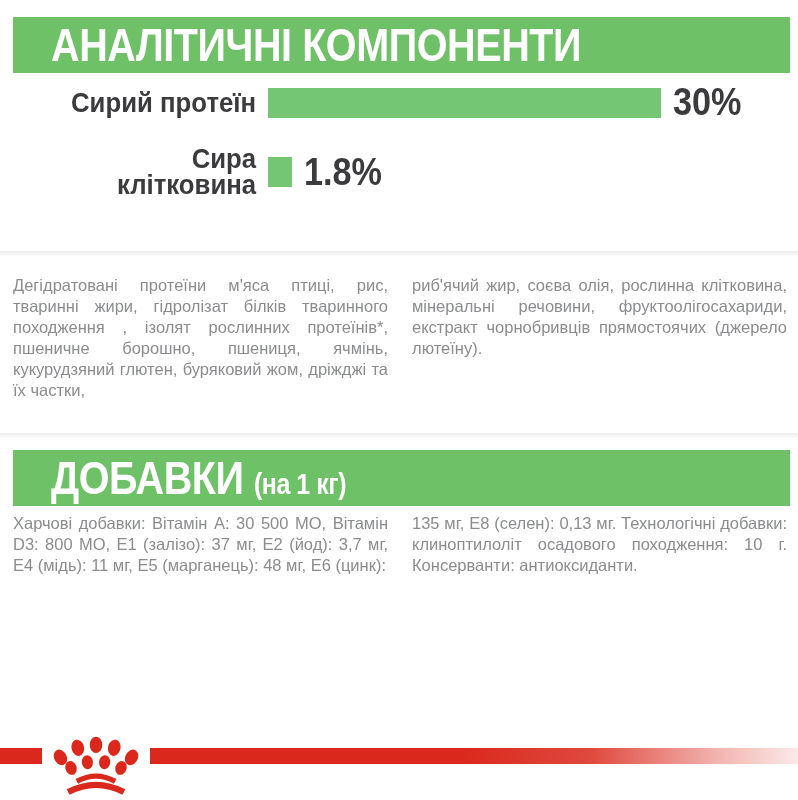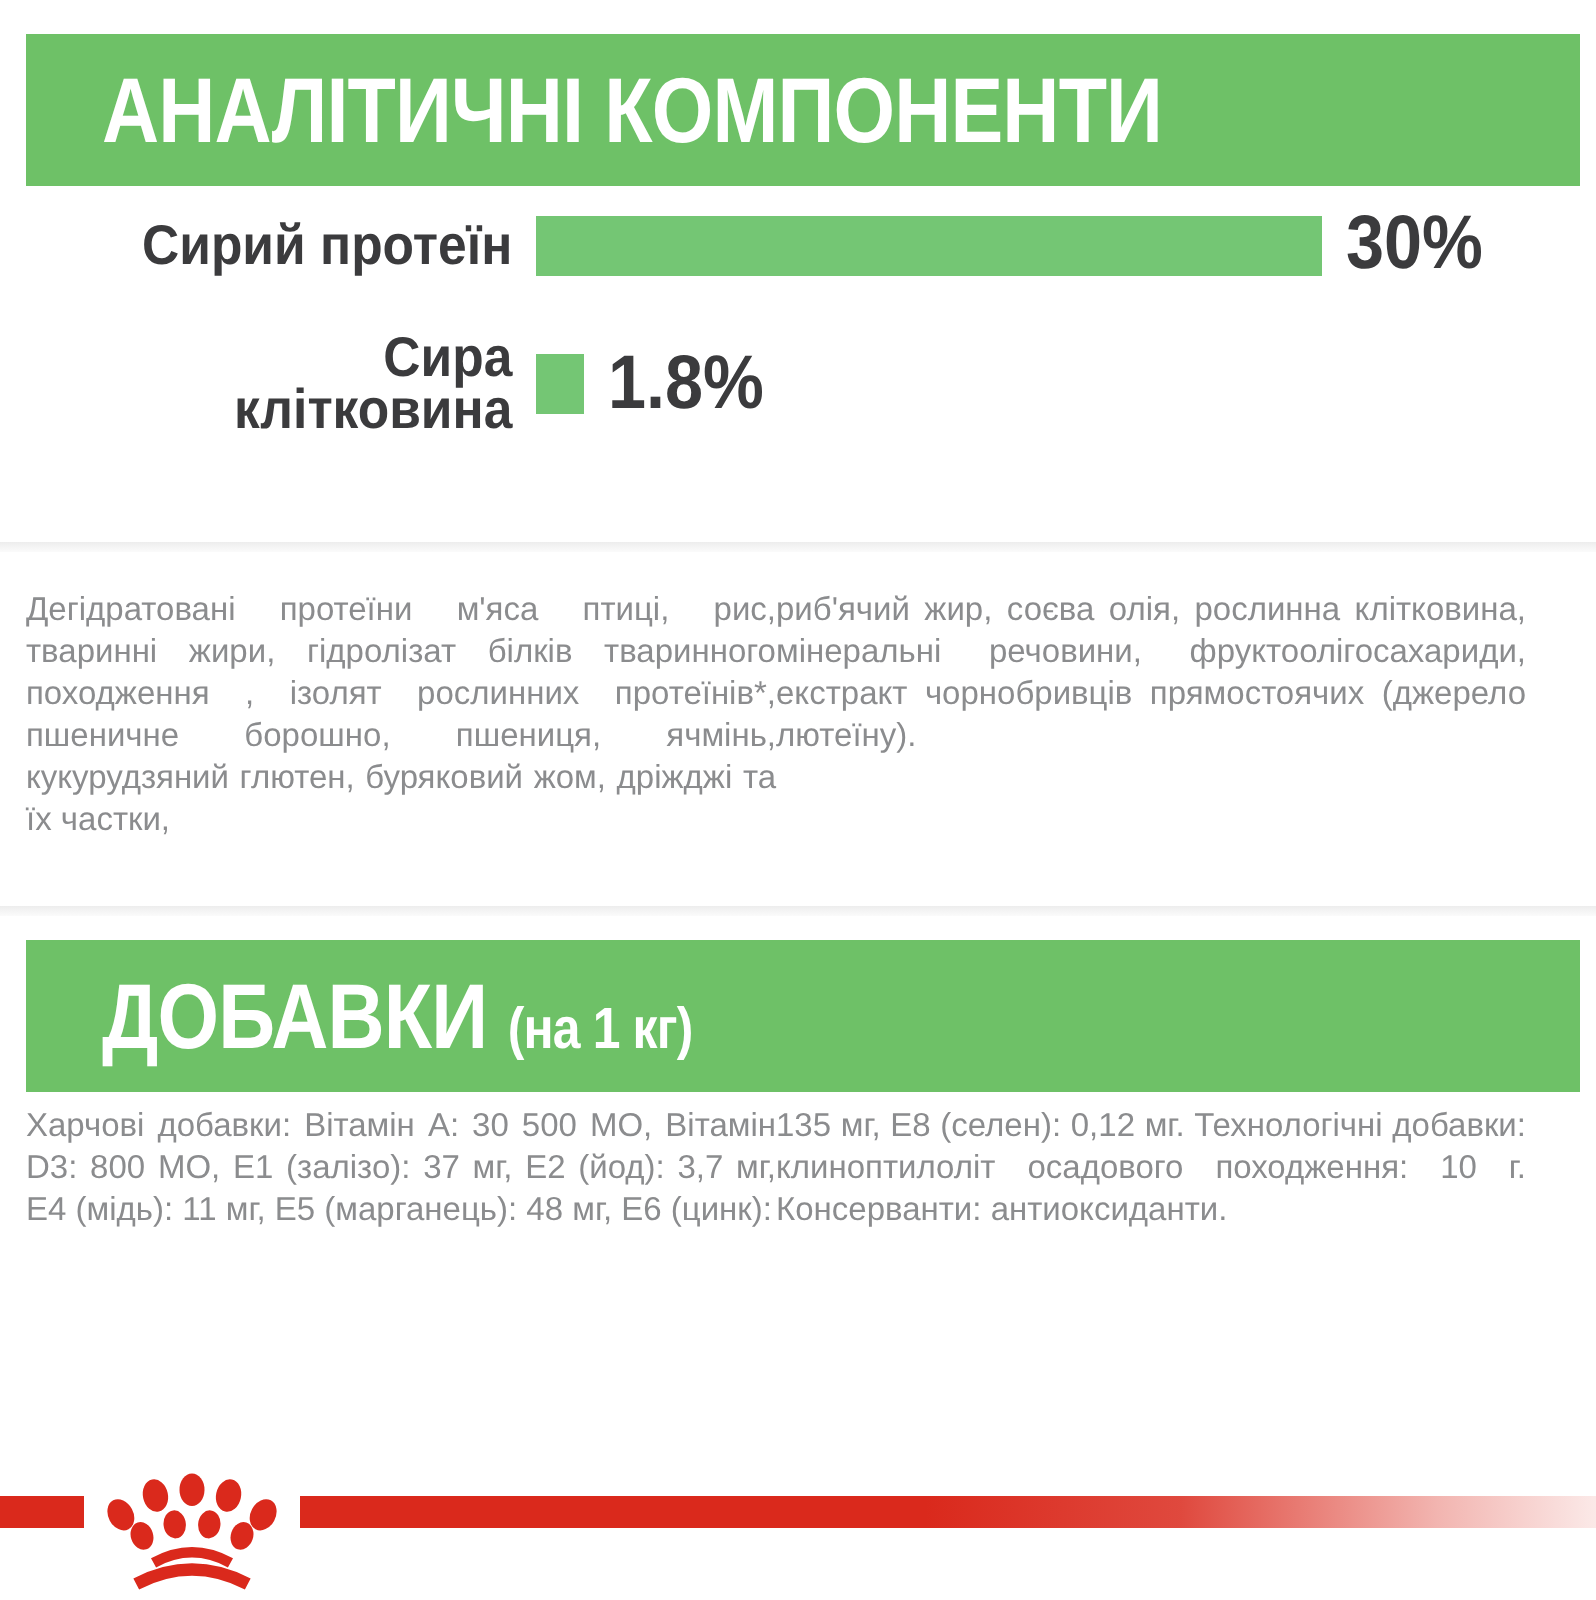--- a/index.html
+++ b/index.html
@@ -5,21 +5,21 @@
   :root{
     --green:#6ec167; --bar:#74c674; --dark:#3b3b3d; --body:#8b8c8e;
     --red:#da291c; --footnote-red:#c0524a;
   }
   *{margin:0;padding:0;box-sizing:border-box}
   html,body{background:#fff}
   body{font-family:"Liberation Sans","DejaVu Sans",sans-serif}
   .page{position:relative;width:798px;height:800px;background:#fff;overflow:hidden}
 
   
-  .banner{margin-left:13px;width:777px;height:76px;background:var(--green);
+  .banner{margin-left:13px;width:777px;height:56px;background:var(--green);
           display:flex;align-items:center;padding-left:38px}
   .banner h2{color:#fff;font-size:46px;font-weight:bold;letter-spacing:-.5px;
              transform:scaleX(.86);transform-origin:left center;white-space:nowrap;
              display:flex;align-items:baseline;gap:12px}
   .banner .note{font-size:29px;font-weight:bold}
   .banner-1{margin-top:17px}
 
   
   .seam{width:798px;height:5px;background:linear-gradient(to bottom,#ededed,#fbfbfb)}
 
@@ -27,21 +27,21 @@
   .chart{margin-top:8px}
   .chart-row{display:flex;align-items:center;margin-bottom:22px}
   .chart-label{width:258px;text-align:right;color:var(--dark);font-weight:bold;
                font-size:28px;line-height:26px;transform:scaleX(.92);
                transform-origin:right center;padding-right:2px}
   .chart-bar{height:30px;background:var(--bar);margin-left:10px;flex:none}
   .chart-value{color:var(--dark);font-weight:bold;font-size:38px;margin-left:12px;
                transform:scaleX(.9);transform-origin:left center;white-space:nowrap}
 
   
-  .cols{display:flex;margin:7px 11px 0 13px}
+  .cols{display:flex;gap:24px;margin:7px 11px 0 13px}
   .col{width:375px;color:var(--body);font-size:16.5px;line-height:21px;
        text-align:justify}
   .sect-composition{margin-top:53px}
   .sect-additives{margin-top:32px}
   .seam-gap{height:12px}
 
   
   .stripe{position:absolute;left:0;top:748px;width:798px;height:16px;z-index:1;
           background:linear-gradient(to right,var(--red) 0%,var(--red) 58%,
                      rgba(218,41,28,.85) 74%,rgba(218,41,28,.35) 90%,
@@ -92,21 +92,21 @@
     <div class="seam"></div>
     <div class="seam-gap"></div>
     <div class="banner">
       <h2>
         <span>ДОБАВКИ</span>
         <span class="note">(на 1 кг)</span>
       </h2>
     </div>
     <div class="cols">
       <div class="col">Харчові добавки: Вітамін A: 30 500 МО, Вітамін D3: 800 МО, E1 (залізо): 37 мг, E2 (йод): 3,7 мг, E4 (мідь): 11 мг, E5 (марганець): 48 мг, E6 (цинк):</div>
-      <div class="col">135 мг, E8 (селен): 0,12 мг. Технологічні добавки: клиноптилоліт осадового походження: 10 г. Консерванти: антиоксиданти.</div>
+      <div class="col">135 мг, E8 (селен): 0,13 мг. Технологічні добавки: клиноптилоліт осадового походження: 10 г. Консерванти: антиоксиданти.</div>
     </div>
   </div>
 
   <div class="stripe"></div>
 
   <div class="logo-box">
     <svg width="100" height="62" viewBox="0 0 104 64" aria-hidden="true">
       <g fill="currentColor">
         <ellipse cx="15" cy="22" rx="6.5" ry="8.5" transform="rotate(-28 15 22)"></ellipse>
         <ellipse cx="33" cy="12" rx="6.5" ry="8.5" transform="rotate(-12 33 12)"></ellipse>

